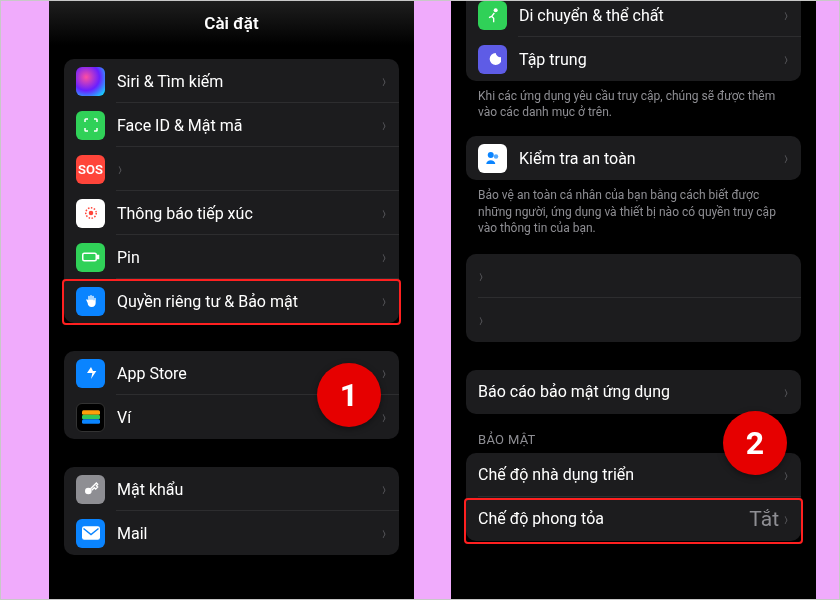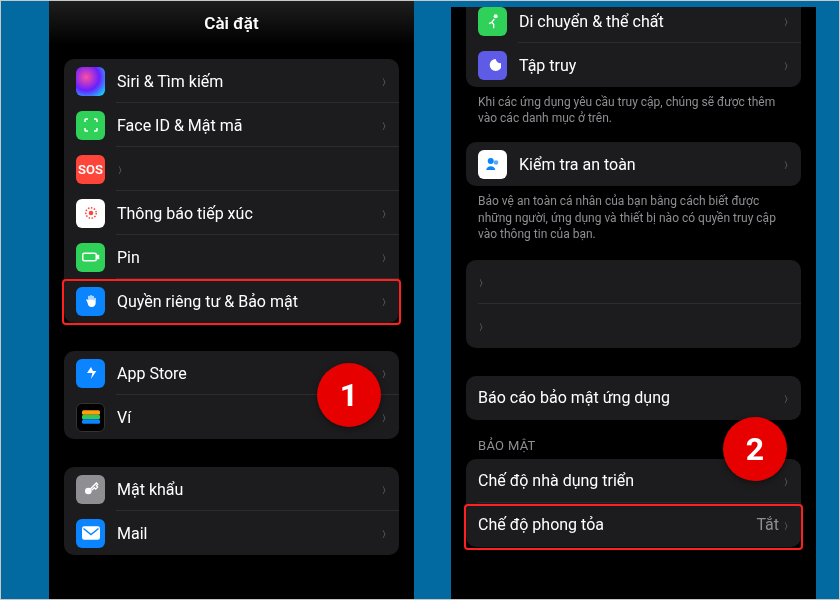--- a/index.html
+++ b/index.html
@@ -7,39 +7,39 @@
     font-family: -apple-system, BlinkMacSystemFont, "Segoe UI", Roboto, Helvetica, Arial, sans-serif;
     background: #f0f0f0;
     width: 840px;
     height: 600px;
     position: relative;
     overflow: hidden;
   }
   .canvas {
     width: 840px;
     height: 600px;
-    background: #0369a1;
+    background: #f0abfc;
     position: relative;
     border: 1px solid #c8c8c8;
   }
   .phone {
     position: absolute;
     top: 0;
     bottom: 0;
     background: #000;
     overflow: hidden;
   }
   .phone.left {
     left: 48px;
     width: 365px;
   }
   .phone.right {
     right: 23px;
     width: 365px;
-    top: 6px;
+    top: 0;
   }
   .title-bar {
     height: 44px;
     color: #fff;
     font-size: 17px;
     font-weight: 600;
     display: flex;
     align-items: center;
     justify-content: center;
     background: linear-gradient(to bottom, rgba(30,30,30,1), rgba(0,0,0,1));
@@ -86,21 +86,21 @@
   .label {
     color: #fff;
     font-size: 16px;
     flex: 1 1 auto;
     white-space: nowrap;
     overflow: hidden;
     text-overflow: ellipsis;
   }
   .value {
     color: #8e8e93;
-    font-size: 16px;
+    font-size: 21px;
     margin-right: 4px;
   }
   .chev {
     color: #5a5a5e;
     font-size: 20px;
     line-height: 1;
     flex: 0 0 auto;
     font-weight: 300;
     transform: scaleX(0.7);
   }
@@ -268,21 +268,21 @@
           </div>
           <div class="label">Di chuyển &amp; thể chất</div>
           <div class="chev">›</div>
         </div>
         <div class="row">
           <div class="icon" style="background:#5e5ce6">
             <svg width="16" height="16" viewBox="0 0 24 24" fill="#fff">
                 <path d="M16 3a9 9 0 109 9c0-1-.2-2-.5-3A7 7 0 0116 3z"></path>
               </svg>
           </div>
-          <div class="label">Tập truy</div>
+          <div class="label">Tập trung</div>
           <div class="chev">›</div>
         </div>
       </div>
       <div class="footer">Khi các ứng dụng yêu cầu truy cập, chúng sẽ được thêm vào các danh mục ở trên.</div>
 
       <div class="group" style="margin-top:16px">
         <div class="row">
           <div class="icon" style="background:#fff">
             <svg width="18" height="18" viewBox="0 0 24 24">
                 <circle cx="9" cy="8" r="4" fill="#0a84ff"></circle>

